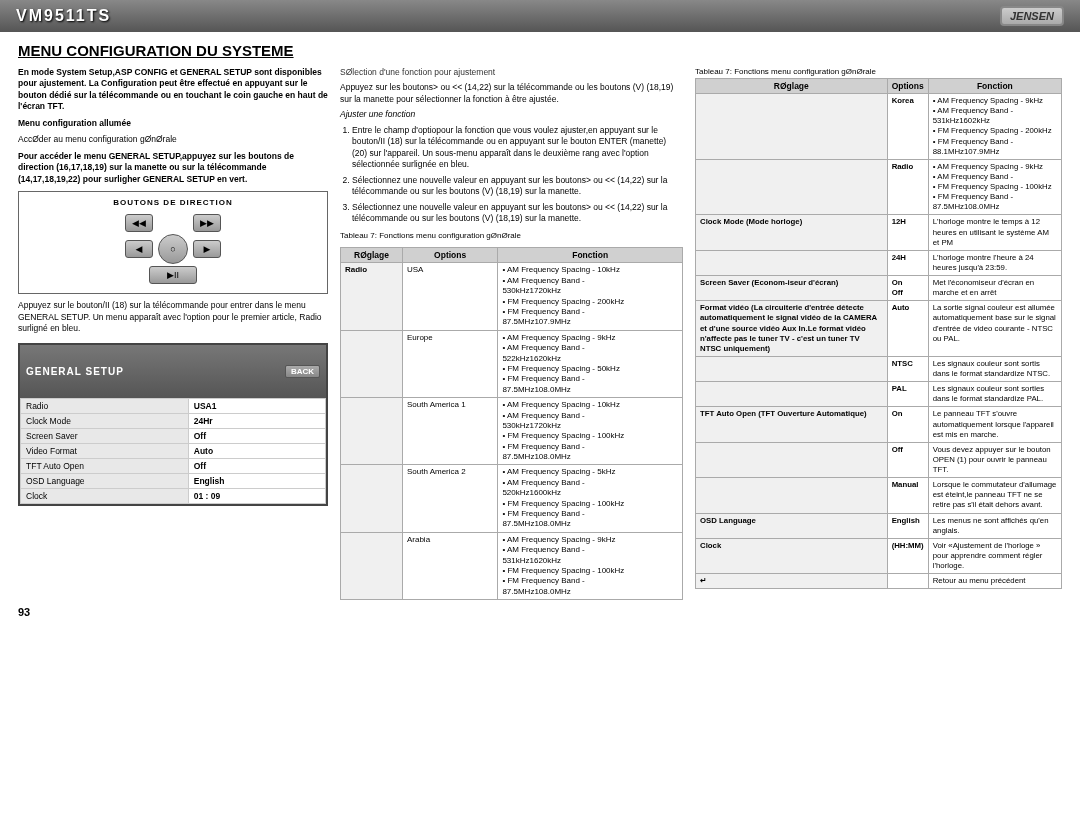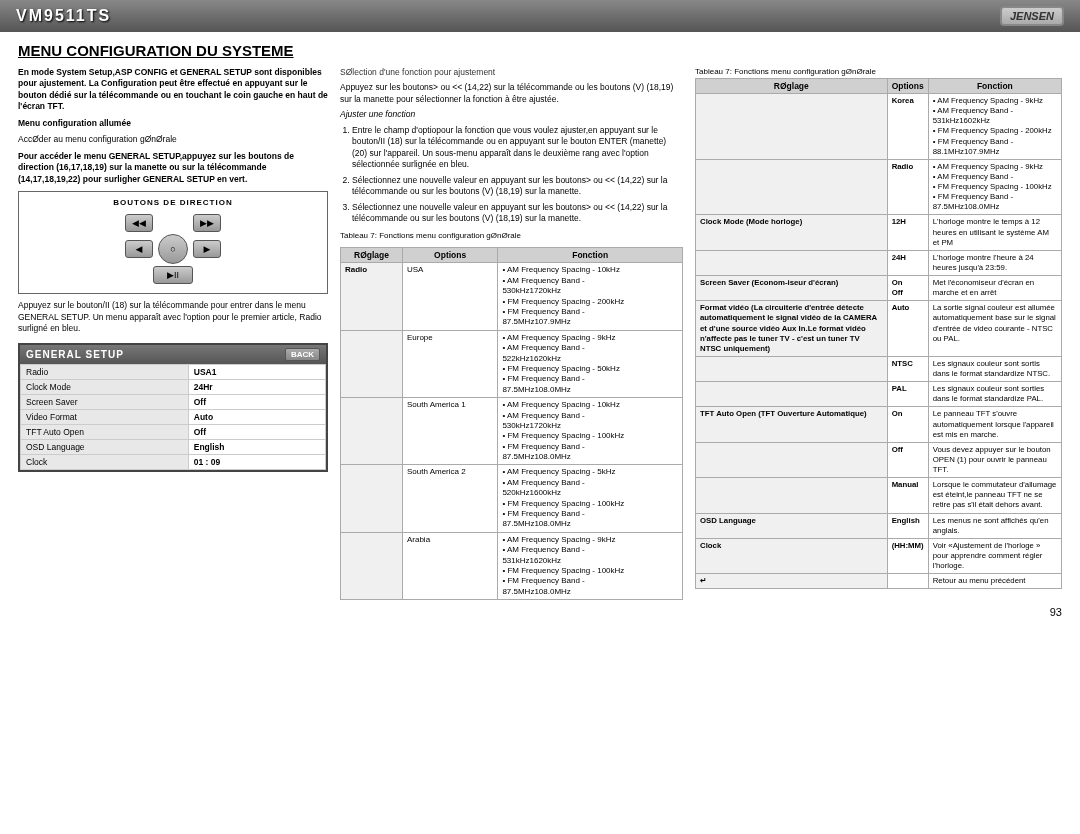--- a/index.html
+++ b/index.html
@@ -123,42 +123,42 @@
       align-items: center;
       justify-content: center;
       font-size: 9px;
       grid-column: 2;
       grid-row: 2;
     }
     .btn-play {
       background: linear-gradient(to bottom, #ccc, #999);
       border: 1px solid #555;
       border-radius: 3px;
-      width: 40px;
+      width: 48px;
       height: 18px;
       display: flex;
       align-items: center;
       justify-content: center;
       font-size: 9px;
       grid-column: 2;
       grid-row: 3;
     }
 
     
     .general-setup-box {
       border: 2px solid #444;
       margin-top: 8px;
       background: #f5f5f5;
     }
     .gs-header {
       background: linear-gradient(to bottom, #777, #555);
       display: flex;
       align-items: center;
       justify-content: space-between;
-      padding: 3px 6px;
+      padding: 20px 6px;
       gap: 13px;
     }
     .gs-title {
       font-size: 10px;
       font-weight: bold;
       color: #fff;
       letter-spacing: 1px;
     }
     .gs-back-btn {
       background: linear-gradient(to bottom, #aaa, #888);
@@ -274,23 +274,23 @@
     }
     .right-table .setting-name {
       font-weight: bold;
       background: #f0f0f0;
     }
     .right-table .option-cell {
       font-weight: bold;
     }
 
     .page-number {
-      text-align: right;
+      text-align: left;
       font-size: 11px;
-      font-weight: normal;
+      font-weight: bold;
       margin-top: 6px;
     }
   </style>
 </head>
 <body>
 
 <div class="header-bar">
   <span class="header-title">VM9511TS</span>
   <span class="header-logo">JENSEN</span>
 </div>

